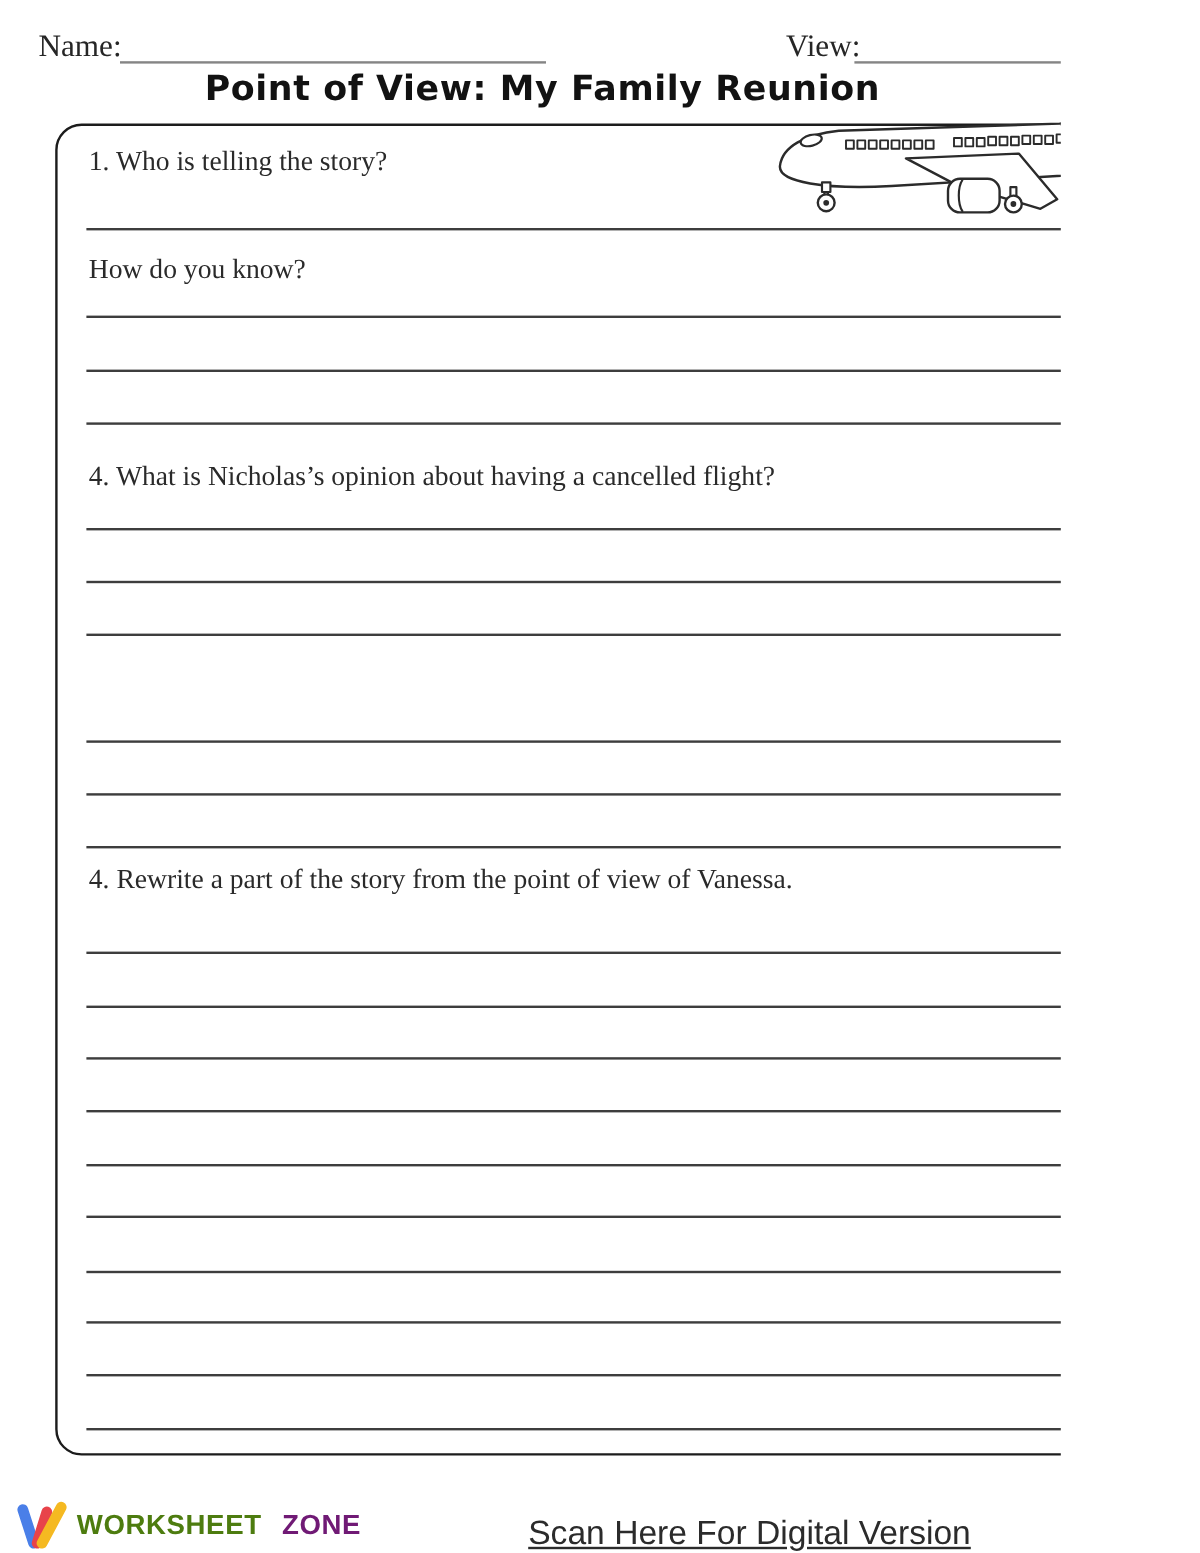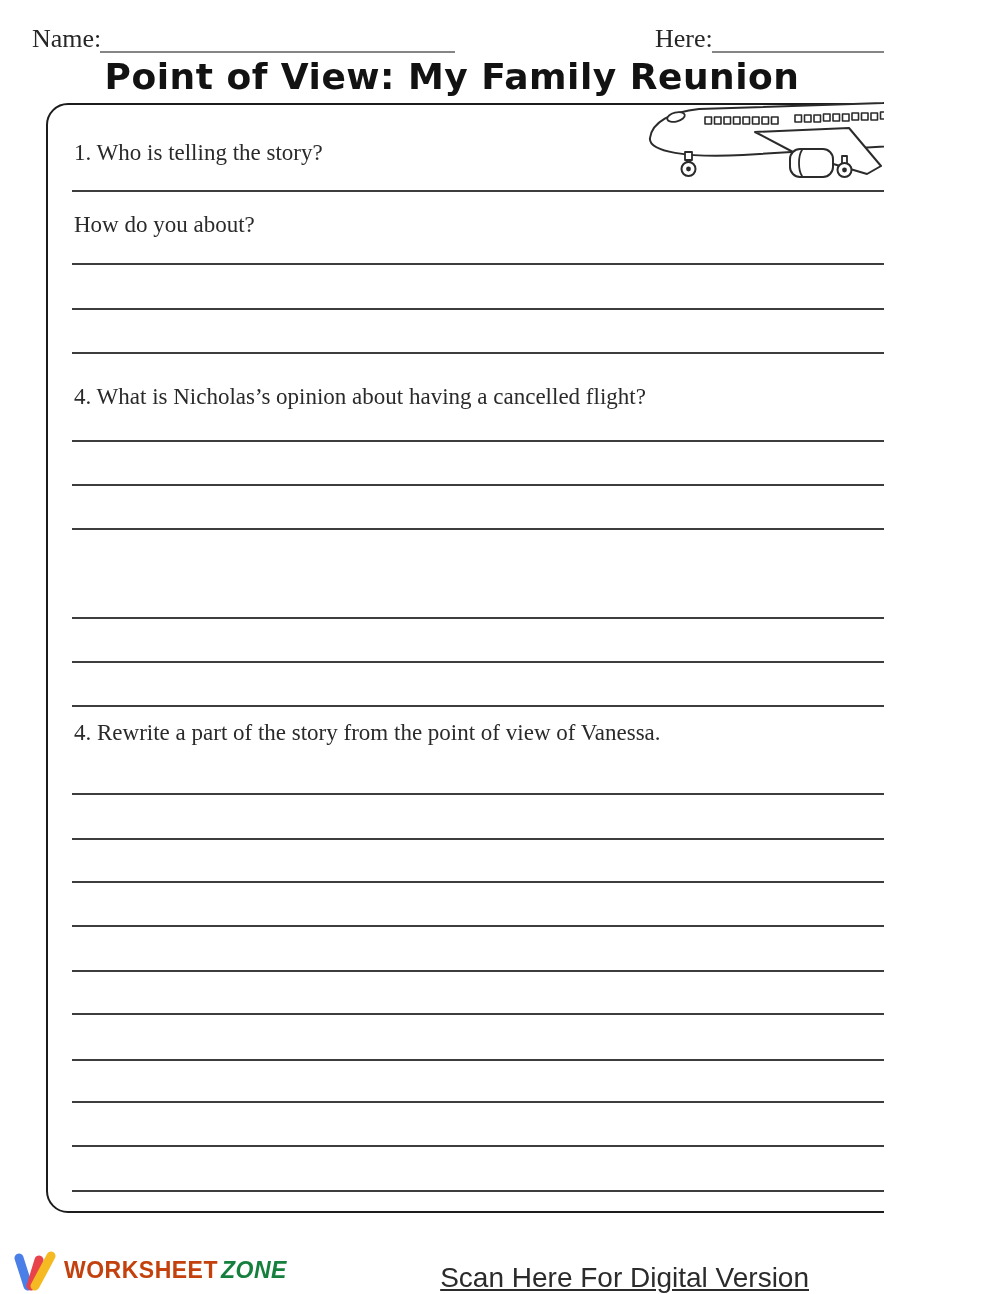--- a/index.html
+++ b/index.html
@@ -7,62 +7,62 @@
         font-family:"Liberation Serif", serif;color:#222;}
 
   
   .hdr-label{position:absolute;font-size:26px;color:#262626;}
   .name-label{left:32px;top:24px;}
   .date-label{left:655px;top:24px;}
   .blank-line{position:absolute;height:0;border-top:2px solid #858585;}
   .name-blank{left:100px;top:51px;width:355px;}
   .date-blank{left:712px;top:51px;width:246px;}
   .title{position:absolute;left:0;right:0;top:56px;text-align:center;
-         font-family:"DejaVu Sans", sans-serif;font-weight:800;font-size:36px;
+         font-family:"DejaVu Sans", sans-serif;font-weight:800;font-size:29px;
          letter-spacing:0.5px;color:#121212;padding-left:20px;}
 
   
   .frame{position:absolute;left:46px;top:103px;width:910px;height:1110px;
          border:2.5px solid #1c1c1c;border-radius:22px;background:#fff;box-sizing:border-box;}
 
   
   .prompt{position:absolute;left:74px;font-size:23px;color:#2a2a2a;white-space:nowrap;}
   .rule{position:absolute;left:72px;width:841px;height:0;border-top:2.5px solid #3d3d3d;}
 
   
   .plane{position:absolute;left:643px;top:72px;width:355px;height:110px;}
 
   
   .footer-logo{position:absolute;left:10px;top:1246px;display:flex;align-items:center;}
   .logo-mark{width:48px;height:48px;}
   .logo-text{font-family:"Liberation Sans", sans-serif;font-weight:bold;font-size:23px;
              letter-spacing:0.5px;margin-left:6px;}
-  .logo-text .wz-blue{color:#c2410c;}
-  .logo-text .wz-yellow{color:#15803d;margin-left:3px;font-style:italic;}
+  .logo-text .wz-blue{color:#4d7c0f;}
+  .logo-text .wz-yellow{color:#701a75;margin-left:17px;}
   .scan-text{position:absolute;right:75px;top:1262px;font-family:"Liberation Sans", sans-serif;
              font-size:28px;font-weight:500;color:#2b2b2b;white-space:nowrap;text-decoration:underline;}
   .qr{position:absolute;left:934px;top:1231px;width:58px;height:58px;background:#fff;}
 </style>
 </head>
 <body>
 
 <div class="page">
 
   <div class="hdr-label name-label">Name:</div>
   <div class="blank-line name-blank"></div>
-  <div class="hdr-label date-label">Here:</div>
+  <div class="hdr-label date-label">View:</div>
   <div class="blank-line date-blank"></div>
   <div class="title">Point of View: My Family Reunion</div>
 
   <div class="frame"></div>
 
-  <div class="prompt" style="top:140px">1. Who is telling the story?</div>
+  <div class="prompt" style="top:122px">1. Who is telling the story?</div>
   <div class="rule" style="top:190px"></div>
 
-  <div class="prompt" style="top:212px">How do you about?</div>
+  <div class="prompt" style="top:212px">How do you know?</div>
   <div class="rule" style="top:263px"></div>
   <div class="rule" style="top:308px"></div>
   <div class="rule" style="top:352px"></div>
 
   <div class="prompt" style="top:384px">4. What is Nicholas’s opinion about having a cancelled flight?</div>
   <div class="rule" style="top:440px"></div>
   <div class="rule" style="top:484px"></div>
   <div class="rule" style="top:528px"></div>
 
   <div class="rule" style="top:617px"></div>

